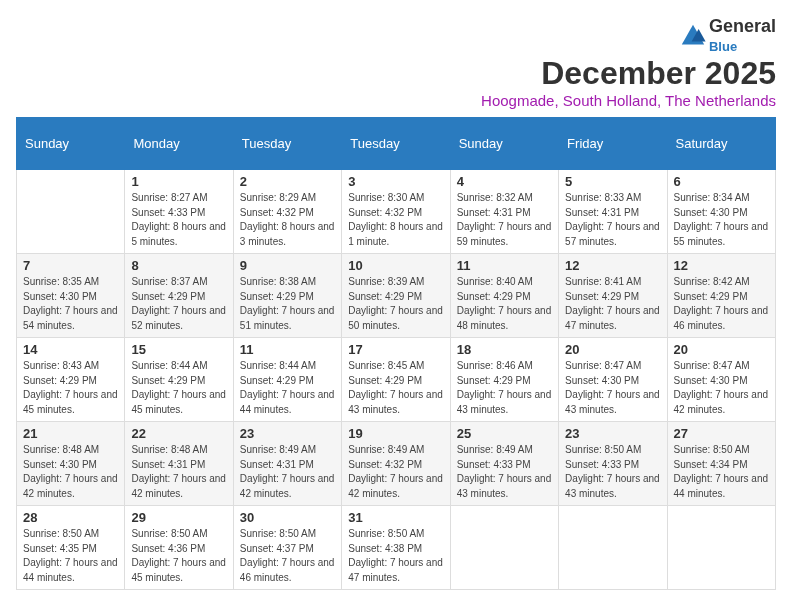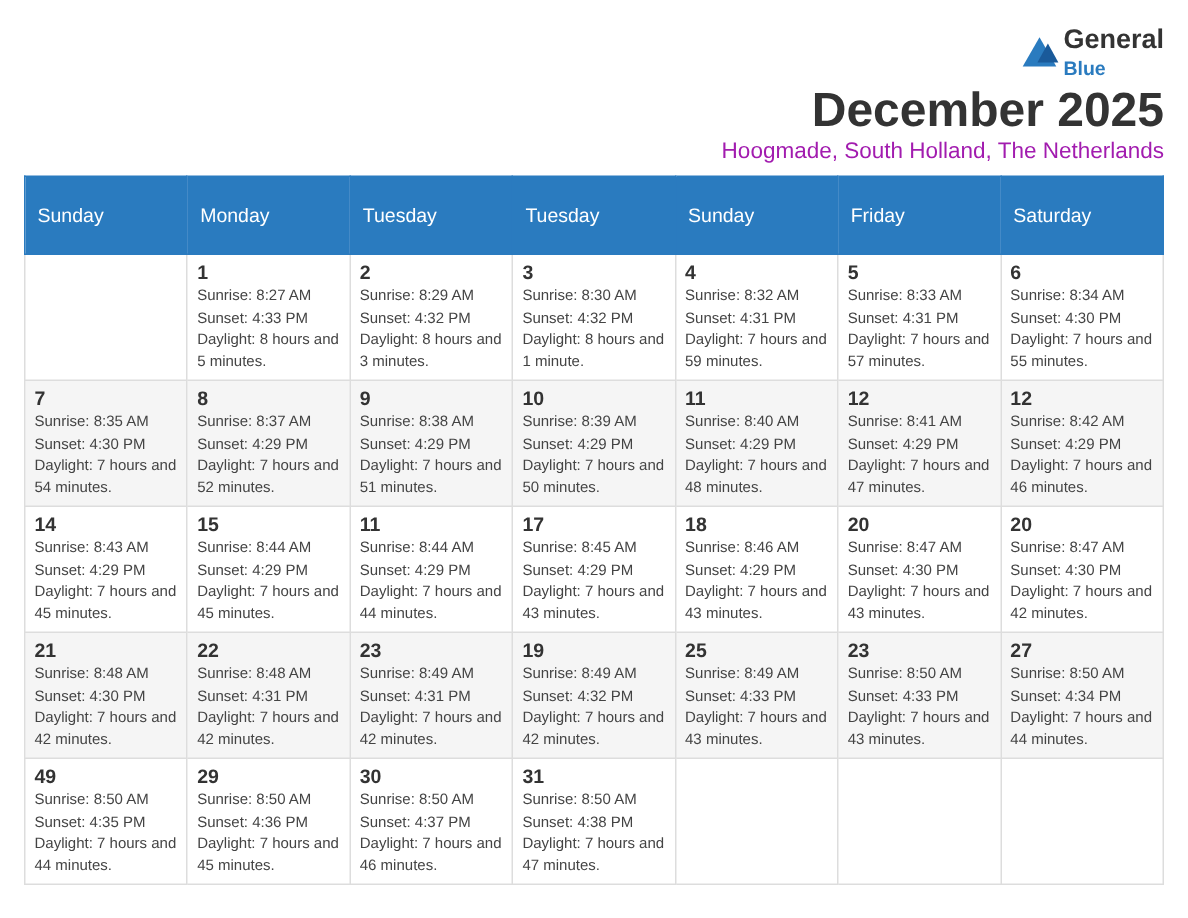--- a/index.html
+++ b/index.html
@@ -240,21 +240,21 @@
           <span class="day-number">23</span>
           <div class="day-info">Sunrise: 8:50 AM<br>Sunset: 4:33 PM<br>Daylight: 7 hours and 43 minutes.</div>
         </td>
         <td>
           <span class="day-number">27</span>
           <div class="day-info">Sunrise: 8:50 AM<br>Sunset: 4:34 PM<br>Daylight: 7 hours and 44 minutes.</div>
         </td>
       </tr>
       <tr>
         <td>
-          <span class="day-number">49</span>
+          <span class="day-number">28</span>
           <div class="day-info">Sunrise: 8:50 AM<br>Sunset: 4:35 PM<br>Daylight: 7 hours and 44 minutes.</div>
         </td>
         <td>
           <span class="day-number">29</span>
           <div class="day-info">Sunrise: 8:50 AM<br>Sunset: 4:36 PM<br>Daylight: 7 hours and 45 minutes.</div>
         </td>
         <td>
           <span class="day-number">30</span>
           <div class="day-info">Sunrise: 8:50 AM<br>Sunset: 4:37 PM<br>Daylight: 7 hours and 46 minutes.</div>
         </td>

